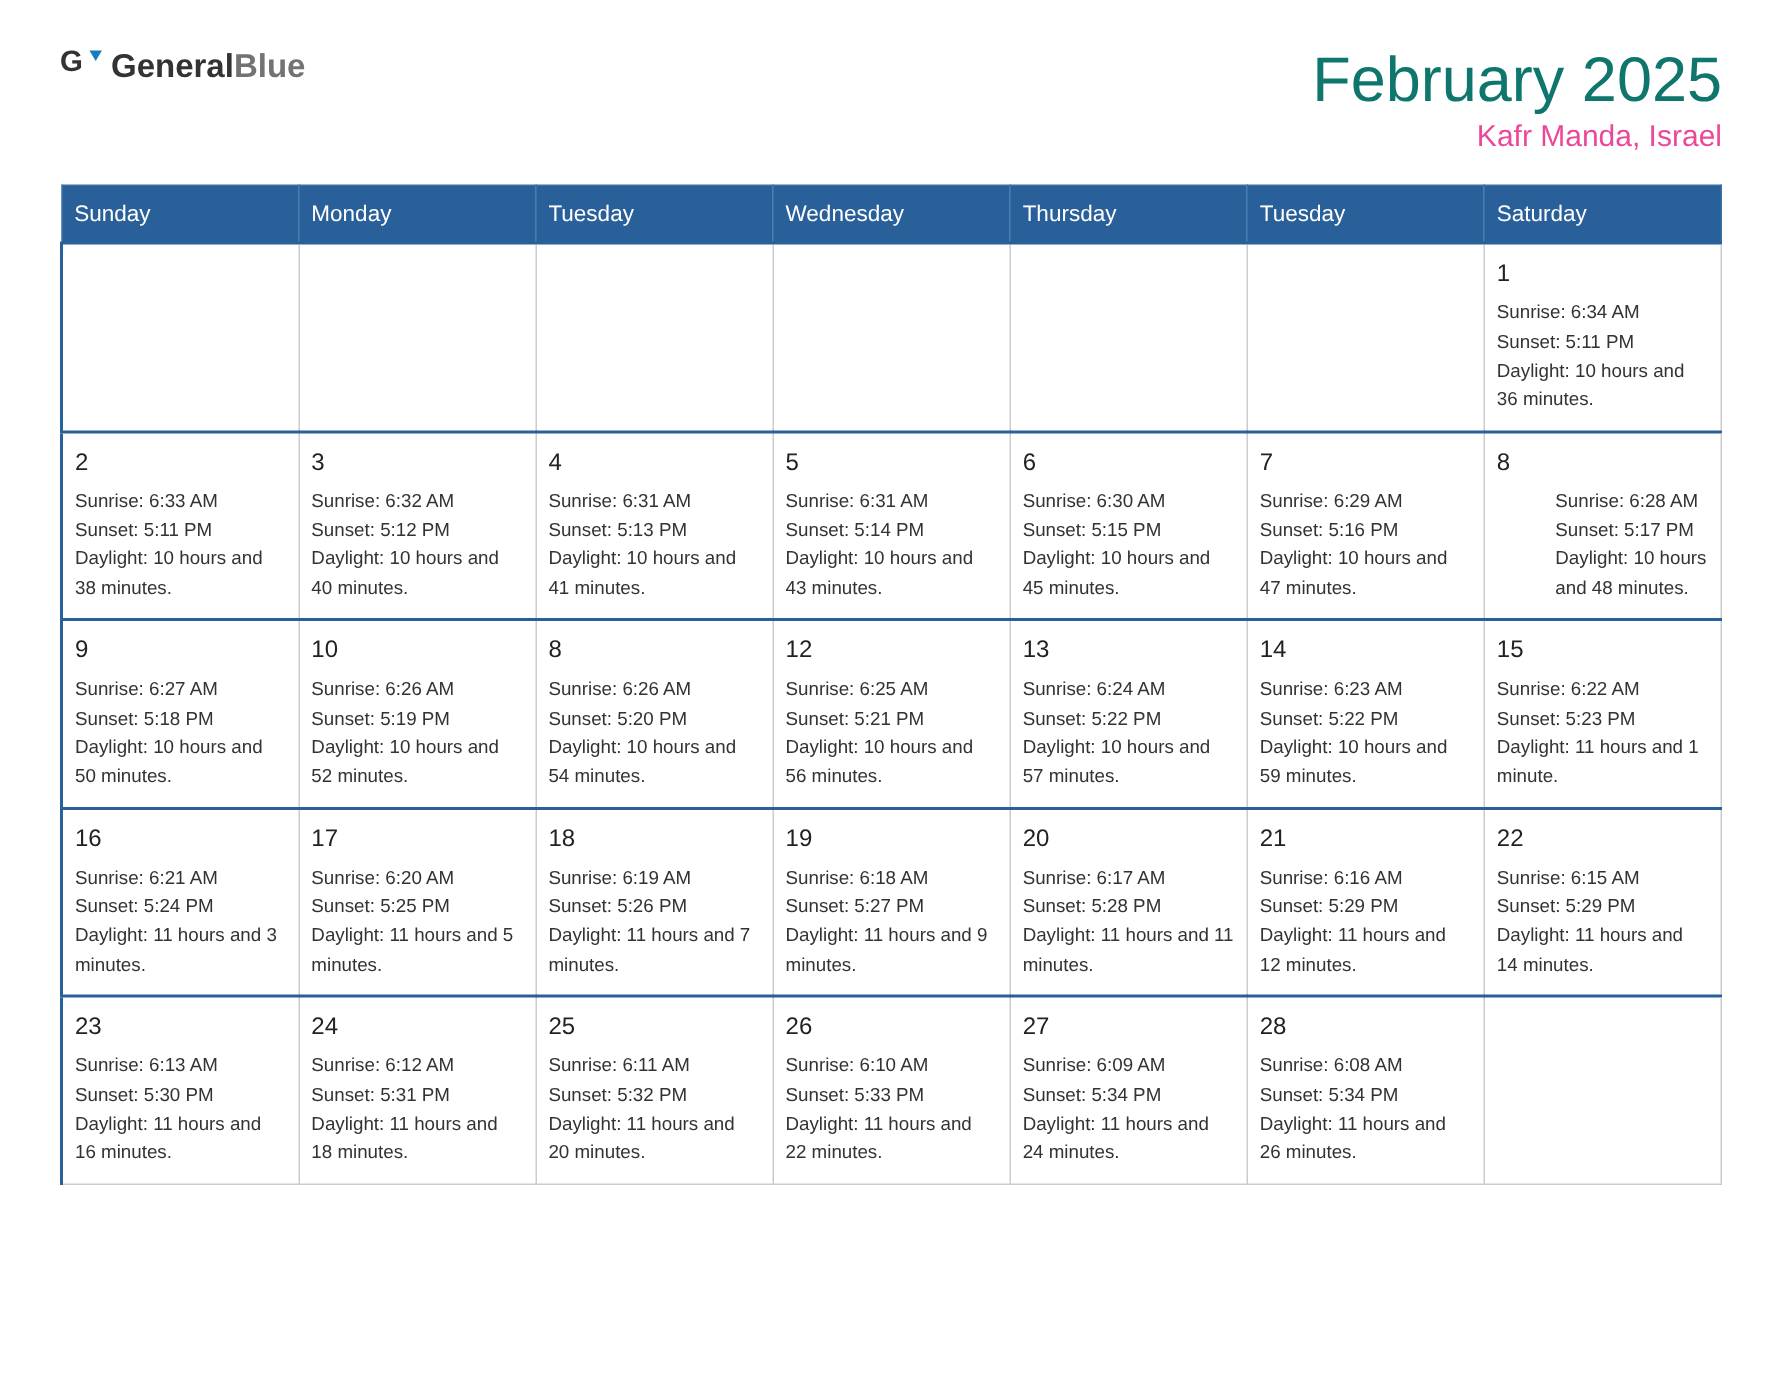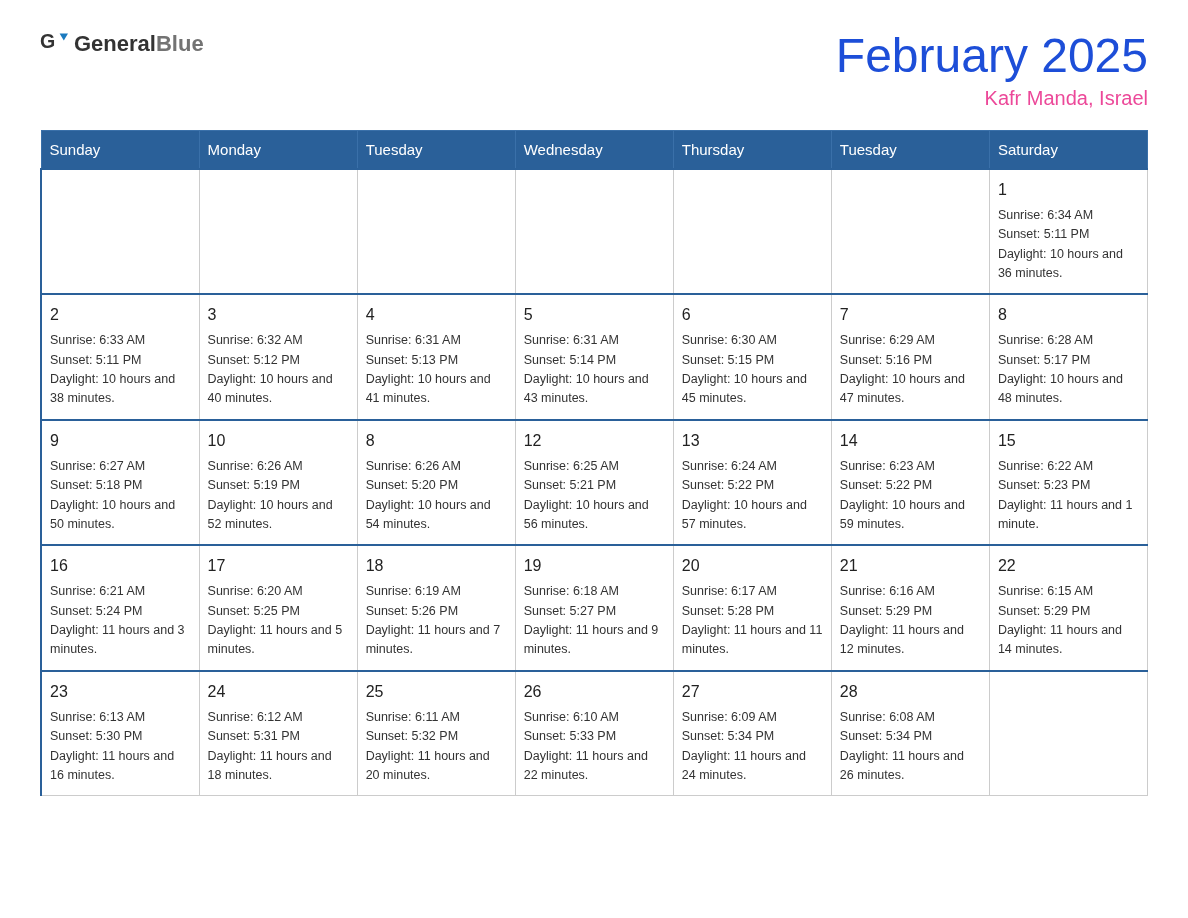--- a/index.html
+++ b/index.html
@@ -24,23 +24,23 @@
     .logo-icon {
       width: 28px;
       height: 28px;
       position: relative;
       top: -2px;
     }
     .title-area {
       text-align: right;
     }
     .month-title {
-      font-size: 48px;
+      font-size: 42px;
       font-weight: normal;
-      color: #1d4ed8;
+      color: #0f766e;
       line-height: 1.1;
     }
     .location-title {
       font-size: 20px;
       color: #ec4899;
       margin-top: 4px;
     }
     .calendar {
       width: 100%;
       border-collapse: collapse;
@@ -166,21 +166,21 @@
 Daylight: 10 hours and 45 minutes.</div>
         </td>
         <td>
           <span class="day-number">7</span>
           <div class="day-info" style="white-space: pre-line;">Sunrise: 6:29 AM
 Sunset: 5:16 PM
 Daylight: 10 hours and 47 minutes.</div>
         </td>
         <td>
           <span class="day-number">8</span>
-          <div class="day-info" style="white-space: pre-line;">Sunrise: 6:28 AM
+          <div class="day-info" style="white-space: pre-line; margin-left: 39px;">Sunrise: 6:28 AM
 Sunset: 5:17 PM
 Daylight: 10 hours and 48 minutes.</div>
         </td>
       </tr>
       <tr>
         <td>
           <span class="day-number">9</span>
           <div class="day-info" style="white-space: pre-line;">Sunrise: 6:27 AM
 Sunset: 5:18 PM
 Daylight: 10 hours and 50 minutes.</div>

